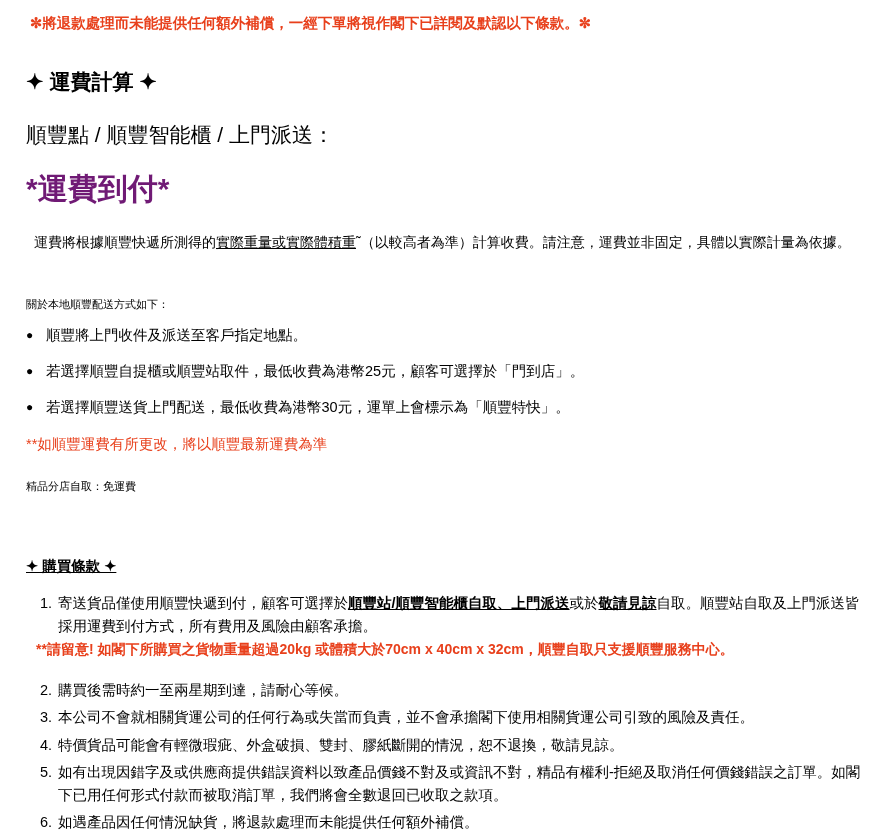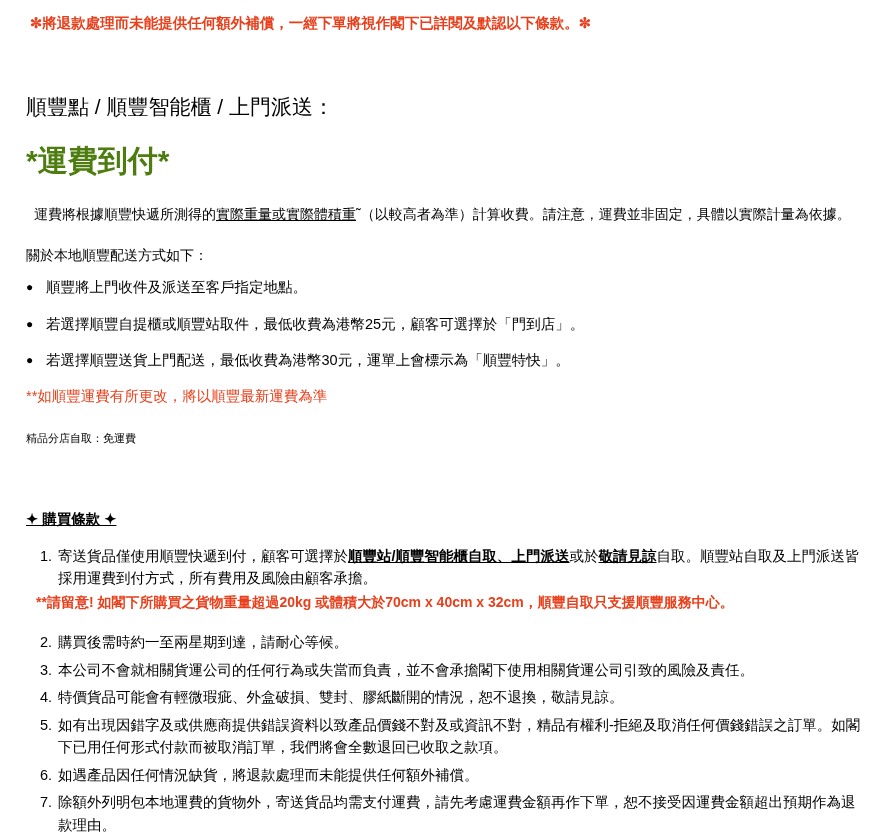--- a/index.html
+++ b/index.html
@@ -37,38 +37,38 @@
     line-height: 1.35;
   }
   .heading-methods {
     font-size: 21px;
     font-weight: normal;
     margin: 24px 0 0 0;
     line-height: 1.4;
   }
   .spacer-2 { height: 22px; }
   .freight-collect {
-    color: #4d7c0f;
+    color: #701a75;
     font-weight: bold;
     font-size: 30px;
     line-height: 1.2;
     margin: 0 0 6px 0;
   }
   .spacer-3 { height: 18px; }
   .para {
     font-size: 14px;
     line-height: 1.65;
     margin: 0 0 6px 8px;
   }
   .para u { text-decoration: underline; }
   .spacer-4 { height: 12px; }
   .para2 {
-    font-size: 14px;
+    font-size: 11px;
     line-height: 1.6;
-    margin: 0 0 10px 0;
+    margin: 24px 0 10px 0;
   }
   .bullets {
     list-style: none;
     margin: 8px 0 0 0;
     padding: 0;
   }
   .bullets li {
     font-size: 14.5px;
     line-height: 1.6;
     margin: 0 0 13px 0;
@@ -125,20 +125,21 @@
 </style>
 </head>
 <body>
 
 <div class="page">
 
   <div class="notice-top">✼將退款處理而未能提供任何額外補償，一經下單將視作閣下已詳閱及默認以下條款。✼</div>
 
   <div class="spacer-1"></div>
 
+  <div class="heading-ship">✦ 運費計算 ✦</div>
 
   <div class="heading-methods">順豐點 / 順豐智能櫃 / 上門派送：</div>
 
   <div class="spacer-2"></div>
 
   <div class="freight-collect">*運費到付*</div>
 
   <div class="spacer-3"></div>
 
   <p class="para"><span>運費將根據順豐快遞所測得的</span><u>實際重量或實際體積重</u><span>˜（以較高者為準）計算收費。請注意，運費並非固定，具體以實際計量為依據。</span></p>

